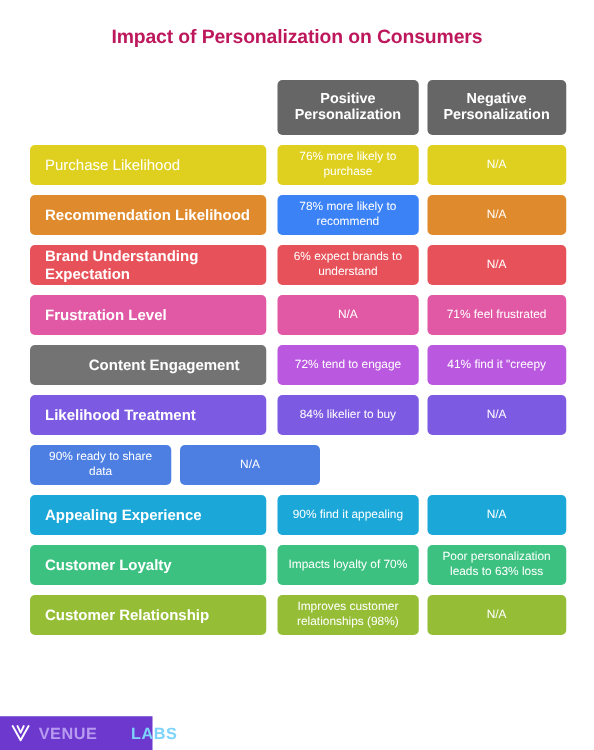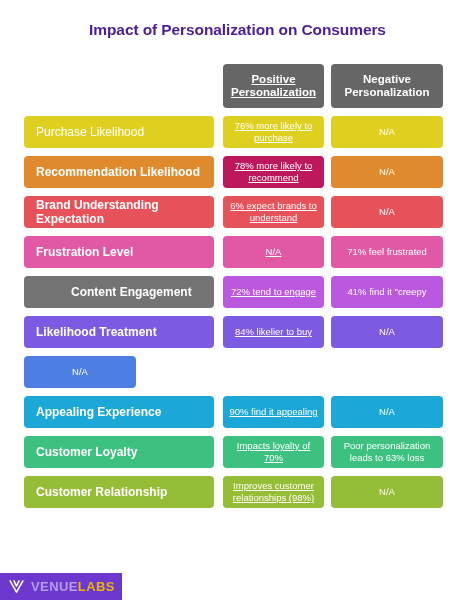--- a/index.html
+++ b/index.html
@@ -24,21 +24,21 @@
   }
 
   .chart-title {
     position: absolute;
     top: 20px;
     left: 0;
     width: 475px;
     text-align: center;
     font-size: 15.5px;
     font-weight: bold;
-    color: #4c1d95;
+    color: #be185d;
     letter-spacing: -0.1px;
     line-height: 20px;
   }
 
   .table {
     position: absolute;
     top: 64px;
     left: 24px;
     width: 429px;
   }
@@ -64,26 +64,25 @@
 
   .cell.c-characteristic {
     width: 190px;
     margin-right: 9px;
     padding-left: 12px;
     padding-right: 8px;
     justify-content: flex-start;
     text-align: left;
   }
   .cell.c-positive {
-    width: 101px;
+    width: 113px;
     margin-right: 7px;
     padding: 0 6px;
     justify-content: center;
     text-align: center;
-    text-decoration: underline;
   }
   .cell.c-negative {
     width: 112px;
     padding: 16px 6px;
     justify-content: center;
     text-align: center;
   }
 
   
   .row.header .cell {
@@ -141,21 +140,21 @@
     display: block;
   }
   .logo-wordmark {
     font-size: 13px;
     font-weight: bold;
     letter-spacing: 0.4px;
     line-height: 13px;
     white-space: nowrap;
   }
   .logo-venue { color: #b79bf0; }
-  .logo-labs { color: #eab308; }
+  .logo-labs { color: #7dd3fc; margin-left: 27px; }
 </style>
 </head>
 <body>
 
 <div class="infographic">
 
   <div class="chart-title">Impact of Personalization on Consumers</div>
 
   <div class="table">
 
@@ -180,21 +179,21 @@
             <span class="cell-text">76% more likely to purchase</span>
           </div>
           <div class="cell c-negative" style="background: rgb(223, 208, 31);">
             <span class="cell-text">N/A</span>
           </div>
         </div>
         <div class="row data-row">
           <div class="cell c-characteristic" style="background: rgb(223, 139, 45);">
             <span class="cell-text">Recommendation Likelihood</span>
           </div>
-          <div class="cell c-positive" style="background: #be185d;">
+          <div class="cell c-positive" style="background: #3b82f6;">
             <span class="cell-text">78% more likely to recommend</span>
           </div>
           <div class="cell c-negative" style="background: rgb(223, 139, 45);">
             <span class="cell-text">N/A</span>
           </div>
         </div>
         <div class="row data-row">
           <div class="cell c-characteristic" style="background: rgb(231, 82, 90);">
             <span class="cell-text">Brand Understanding Expectation</span>
           </div>
@@ -232,20 +231,23 @@
             <span class="cell-text">Likelihood Treatment</span>
           </div>
           <div class="cell c-positive" style="background: rgb(125, 90, 226);">
             <span class="cell-text">84% likelier to buy</span>
           </div>
           <div class="cell c-negative" style="background: rgb(125, 90, 226);">
             <span class="cell-text">N/A</span>
           </div>
         </div>
         <div class="row data-row">
+          <div class="cell c-positive" style="background: rgb(77, 127, 227);">
+            <span class="cell-text">90% ready to share data</span>
+          </div>
           <div class="cell c-negative" style="background: rgb(77, 127, 227);">
             <span class="cell-text">N/A</span>
           </div>
         </div>
         <div class="row data-row">
           <div class="cell c-characteristic" style="background: rgb(27, 168, 216); justify-content: flex-end;">
             <span class="cell-text">Appealing Experience</span>
           </div>
           <div class="cell c-positive" style="background: rgb(27, 168, 216);">
             <span class="cell-text">90% find it appealing</span>

